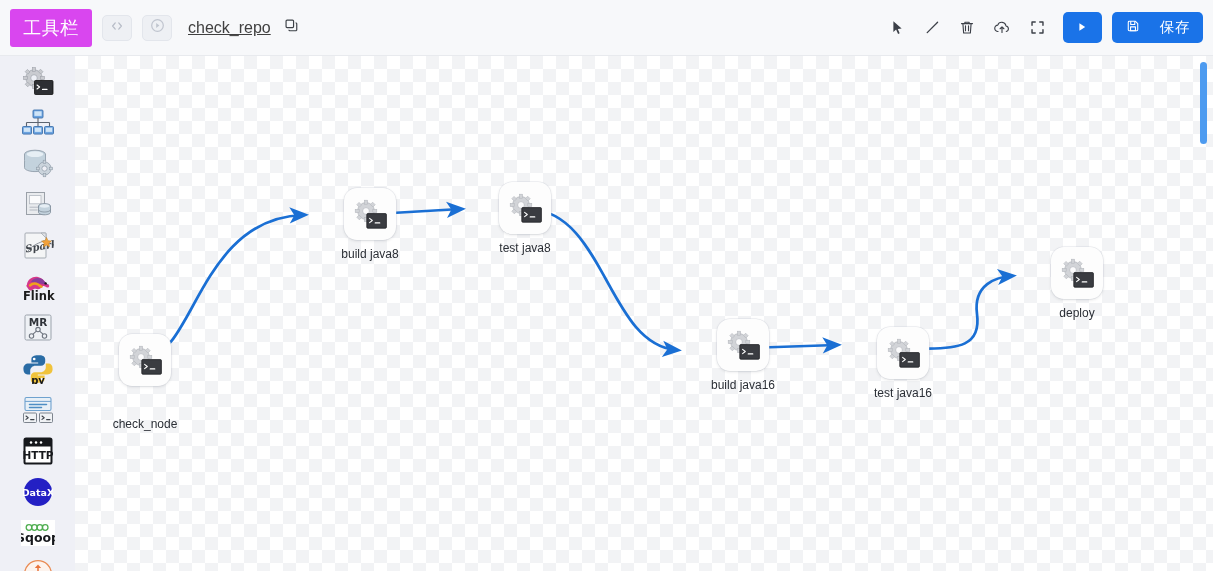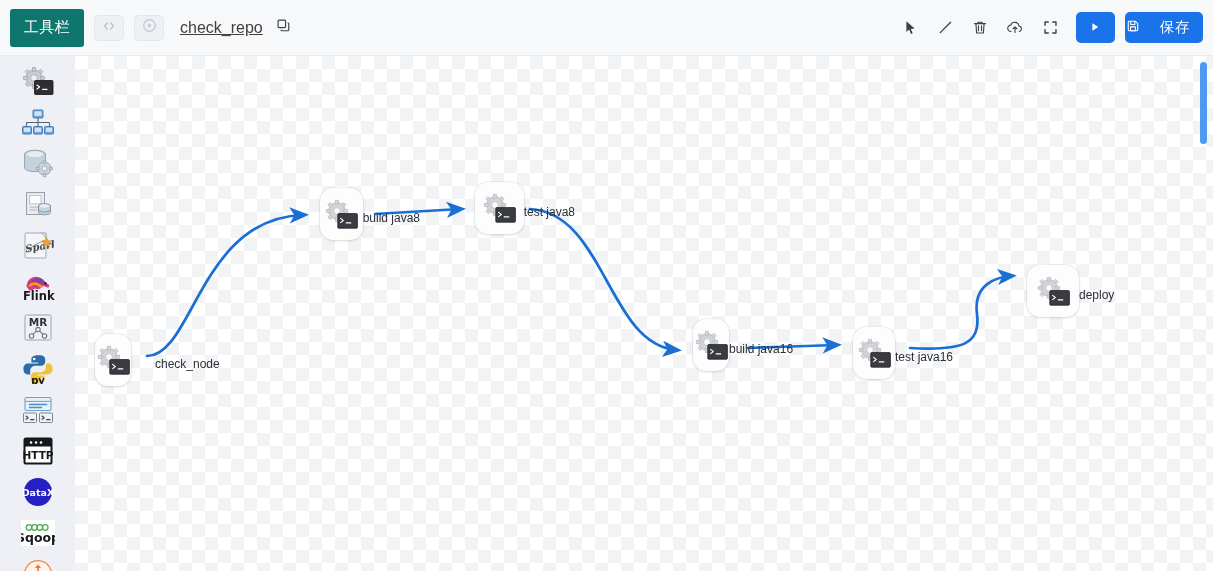--- a/index.html
+++ b/index.html
@@ -23,27 +23,27 @@
     position: absolute;
     left: 0; top: 0;
     width: 1213px; height: 56px;
     background: #f7f8fa;
     border-bottom: 1px solid #e8eaee;
     display: flex;
     align-items: center;
   }
 
   #toolbar-tab {
-    width: 74px;
+    width: 82px;
     height: 38px;
     margin-left: 10px;
-    background: #0f766e;
+    background: #d946ef;
     border-radius: 3px;
     color: #ffffff;
-    font-size: 15px;
+    font-size: 18px;
     display: flex;
     align-items: center;
     justify-content: center;
     letter-spacing: 0.5px;
     flex: 0 0 auto;
   }
 
   .hdr-sq-btn {
     width: 30px; height: 26px;
     background: #eef0f4;
@@ -96,21 +96,21 @@
     background: #1a73e8;
     border-radius: 5px;
     height: 31px;
     display: flex;
     align-items: center;
     justify-content: center;
     color: #ffffff;
   }
   #run-button { width: 39px; margin-left: 8px; }
   #save-button {
-    padding: 0 13px 0 1px;
+    padding: 0 13px 0 14px;
     margin-left: 10px;
     gap: 20px;
     font-size: 14.5px;
   }
   #save-label { color:#fff; letter-spacing:0.6px; }
 
   
   #sidebar {
     position: absolute;
     left: 0; top: 56px;
@@ -149,21 +149,21 @@
     position: absolute;
     left: 0; top: 0;
     width: 1138px; height: 515px;
     pointer-events: none;
   }
 
   .wf-node {
     position: absolute;
     width: 100px;
     display: flex;
-    flex-direction: row;
+    flex-direction: column;
     align-items: center;
   }
   .wf-box {
     width: 52px; height: 52px;
     background: #fdfdfd;
     border-radius: 13px;
     box-shadow: 0 1px 3px rgba(30,35,50,0.13), 0 0 0 0.5px rgba(210,214,222,0.55);
     display: flex;
     align-items: center;
     justify-content: center;
@@ -595,21 +595,21 @@
             <rect x="5.4" y="17.8" width="3.6" height="3.2" transform="rotate(45 7.2 19.4)"></rect>
           </g>
           <rect x="14.8" y="15.6" width="19.6" height="14.6" rx="1" fill="#3a3c41" stroke="#1f2125" stroke-width="0.8"></rect>
           <path d="M17.6 20.4l2.7 2.1-2.7 2.1" stroke="#fff" stroke-width="1.1" fill="none" stroke-linecap="round" stroke-linejoin="round"></path>
           <path d="M23.2 24.9h4.6" stroke="#fff" stroke-width="1.1" stroke-linecap="round"></path>
         </svg>
       </div>
       <div class="wf-label">test java16</div>
     </div>
 
-    <div class="wf-node" style="left: 952px; top: 209px;">
+    <div class="wf-node" style="left: 952px; top: 191px;">
       <div class="wf-box">
         <svg width="36" height="33" viewBox="0 0 36 33">
           <g fill="#d2d4d8" stroke="#b3b6bc" stroke-width="0.7">
               <circle cx="14" cy="13" r="8.4"></circle>
             </g>
           <circle cx="14" cy="13" r="3.4" fill="#fbfbfc" stroke="#b3b6bc" stroke-width="0.7"></circle>
           <g fill="#d2d4d8" stroke="#b3b6bc" stroke-width="0.55">
             <rect x="12.4" y="2.2" width="3.2" height="4"></rect>
               <rect x="12.4" y="19.6" width="3.2" height="4"></rect>
             <rect x="3.2" y="11.4" width="4" height="3.2"></rect>

